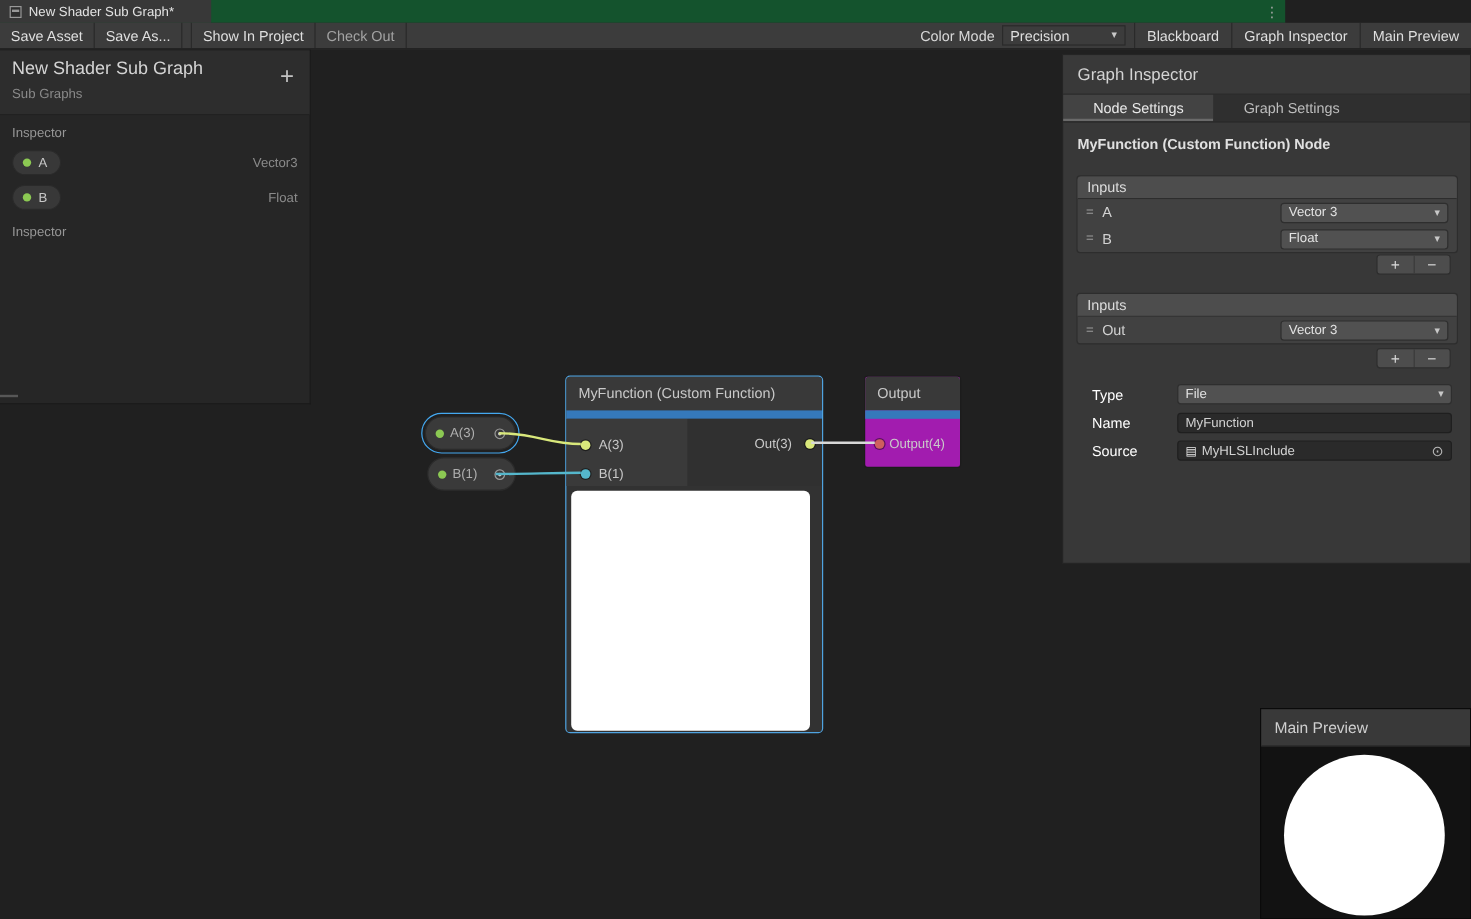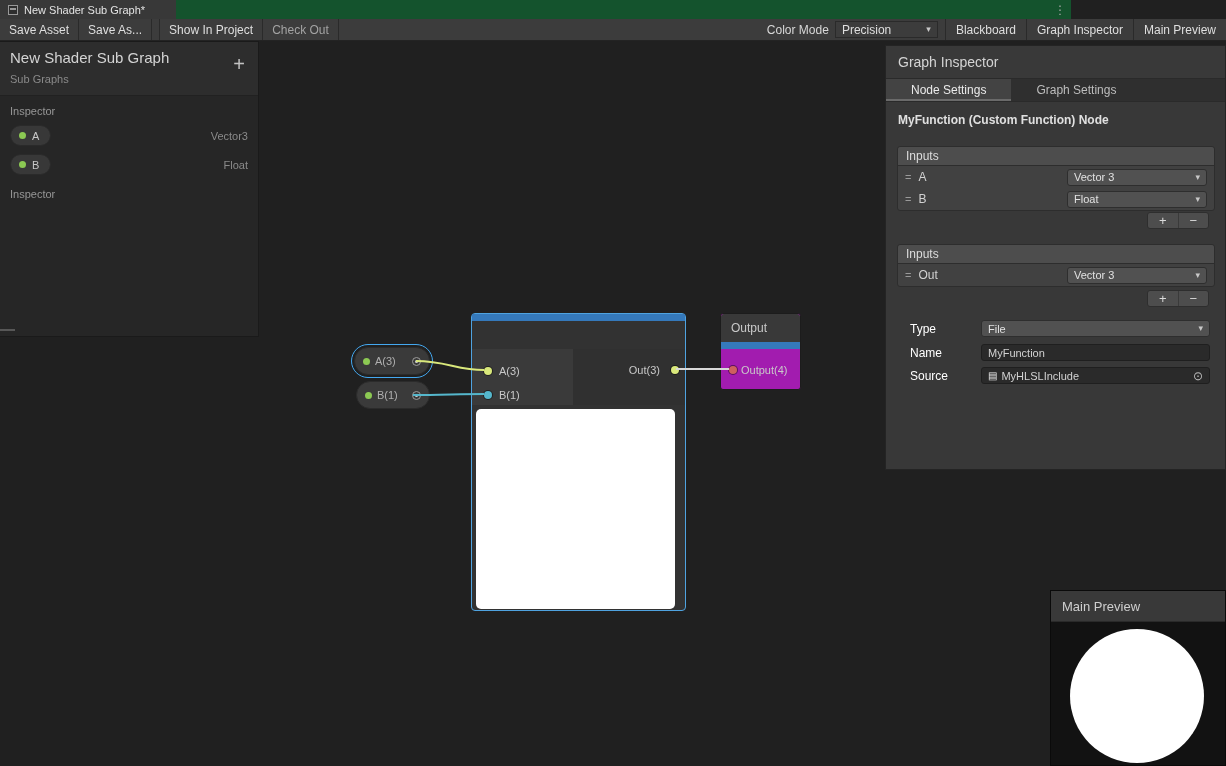--- a/index.html
+++ b/index.html
@@ -234,20 +234,21 @@
   </div>
 </div>
 
 <div id="pill-b">
   <span class="pill-dot"></span>
   <span>B(1)</span>
   <span class="pill-port"></span>
 </div>
 
 <div id="fn-node">
+  <div class="node-title">MyFunction (Custom Function)</div>
   <div class="node-strip" style="background:#3579BB"></div>
   <div id="fn-ports">
     <div class="in-col"></div>
     <div class="out-col"></div>
   </div>
   <span class="port" style="left:12px;top:53px;background:#D9E87B"></span>
   <span class="port-label" style="left:27px;top:51px">A(3)</span>
   <span class="port" style="left:12px;top:77px;background:#55B7CC"></span>
   <span class="port-label" style="left:27px;top:75px">B(1)</span>
   <span class="port-label" style="right:25px;top:50px">Out(3)</span>

